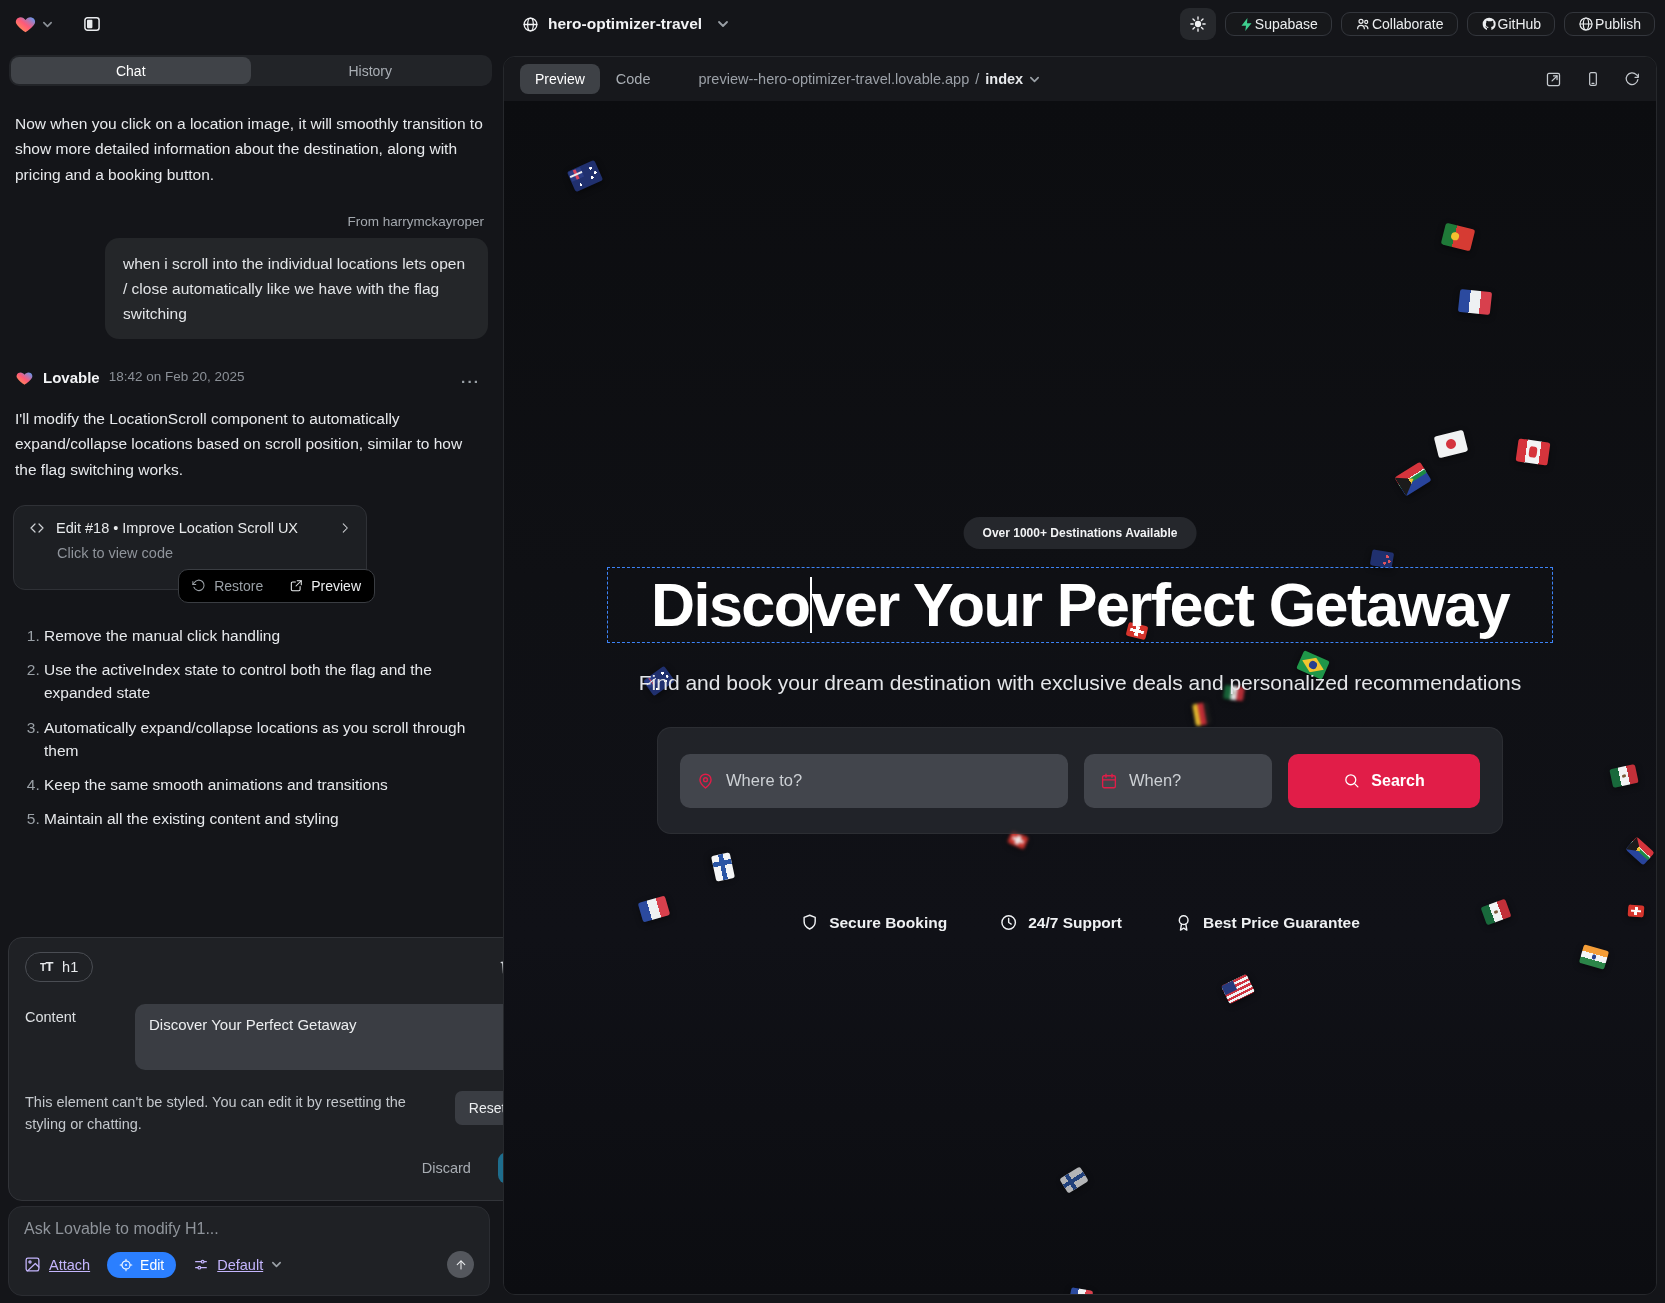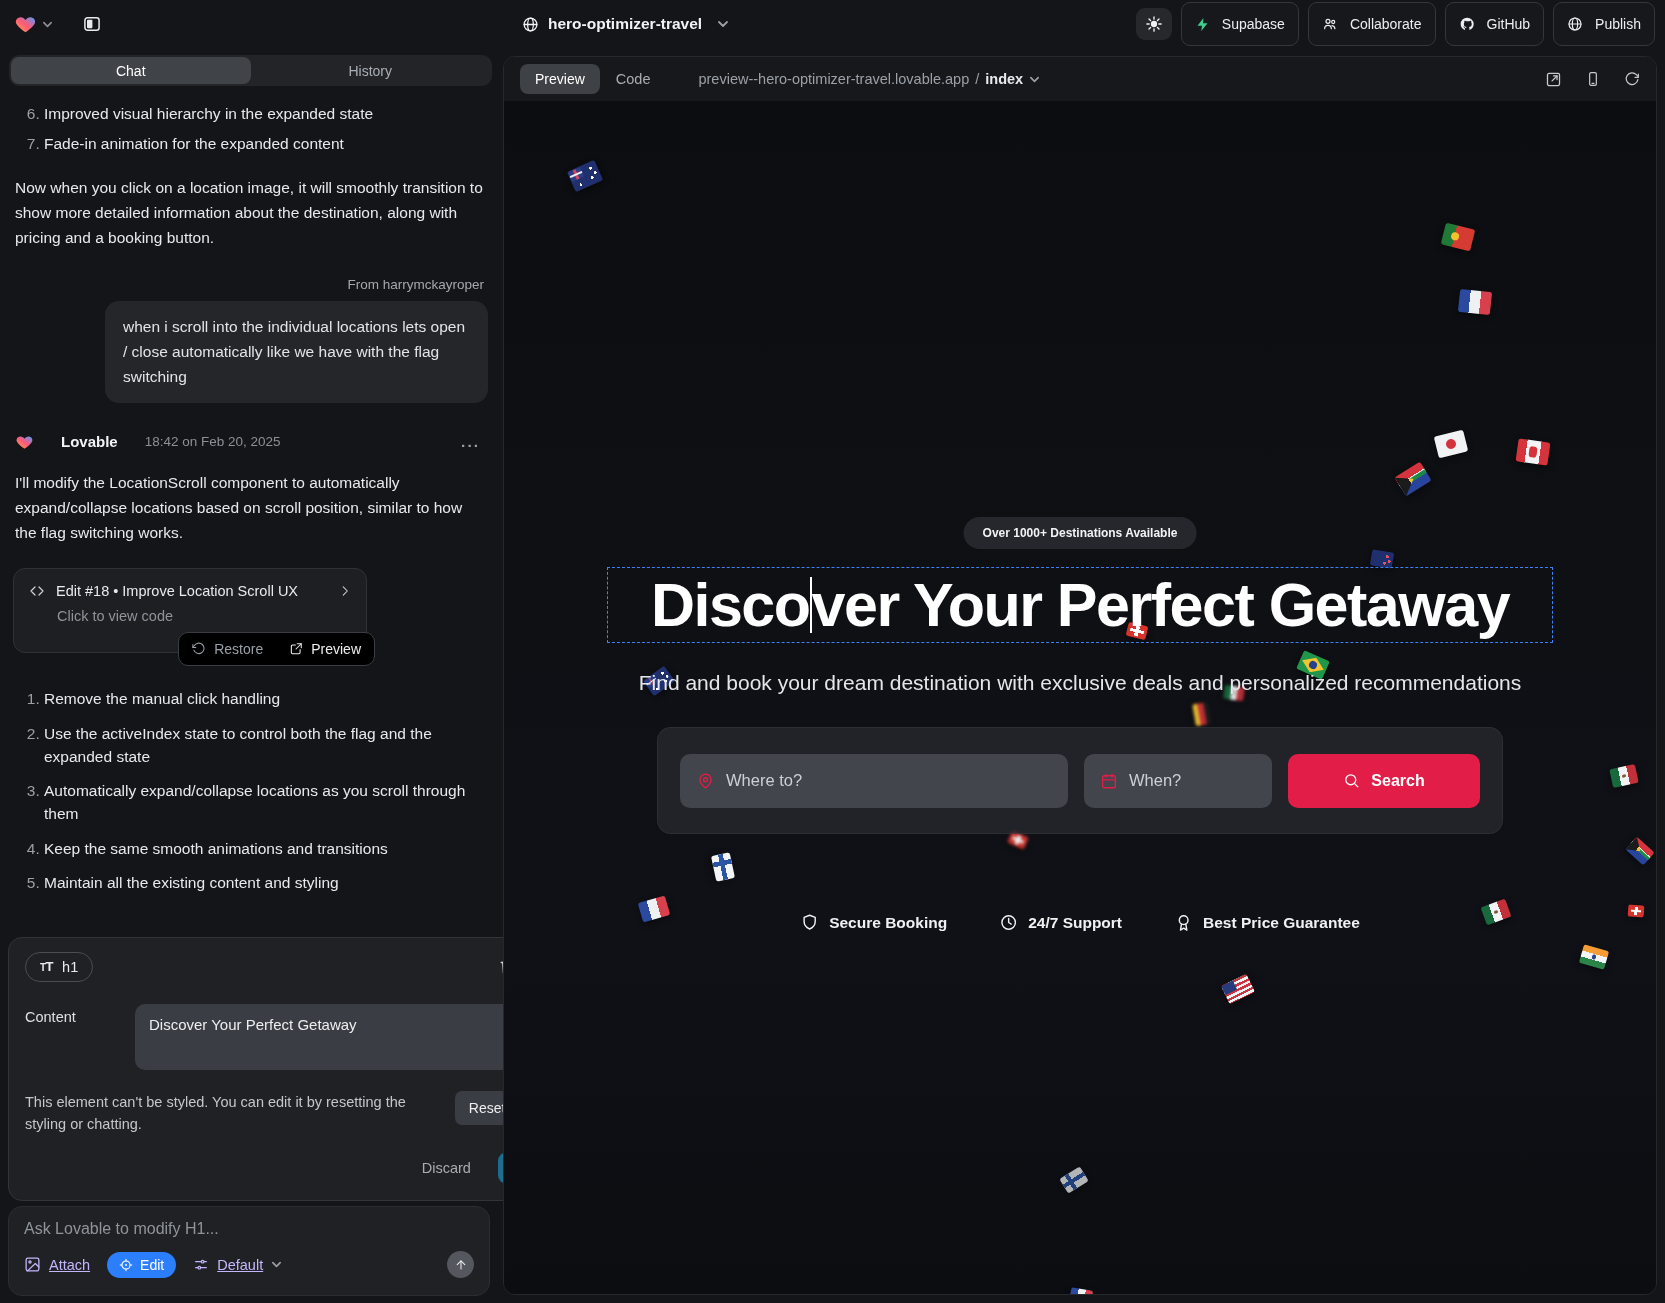--- a/index.html
+++ b/index.html
@@ -15,35 +15,35 @@
 
   
   .topbar { position:absolute; top:0; left:0; right:0; height:48px; display:flex; align-items:center; }
   .brand { display:flex; align-items:center; gap:5px; padding-left:14px; }
   .brand .chev { color:#8b9097; }
   .panel-toggle { margin-left:18px; width:32px; height:30px; border-radius:9px; display:grid; place-items:center; color:#e8eaed; cursor:pointer; }
   .project { position:absolute; left:522px; display:flex; align-items:center; gap:9px; font-size:15.5px; font-weight:700; color:#f2f3f5; }
   .project .chev { color:#9aa0a6; margin-left:6px; }
   .top-right { position:absolute; right:10px; display:flex; align-items:center; gap:9px; }
   .icon-btn { width:36px; height:32px; border-radius:9px; background:#26282c; display:grid; place-items:center; color:#f0f1f3; cursor:pointer; }
-  .pill-btn { height:44px; display:flex; align-items:center; gap:12px; padding:0 13px; border:1px solid #33363c; border-radius:9px; background:#17181b; font-size:14px; color:#eceef0; cursor:pointer; }
+  .pill-btn { height:24px; display:flex; align-items:center; gap:1px; padding:0 13px; border:1px solid #33363c; border-radius:9px; background:#17181b; font-size:14px; color:#eceef0; cursor:pointer; }
 
   
   .chat-panel { position:absolute; top:48px; left:0; width:501px; bottom:0; }
   .tabbar { margin:7px 9px 0; height:31px; background:#222428; border-radius:10px; display:flex; padding:2px; }
   .tab { flex:1; display:grid; place-items:center; font-size:14px; color:#a9aeb4; border-radius:8px; cursor:pointer; }
   .tab.active { background:#404348; color:#ffffff; }
   .messages { padding:6px 13px 0; font-size:15.5px; color:#e7e9ec; }
   ol.toplist { margin:10px 0 0; padding-left:31px; }
   ol.toplist li, ol.steps li { margin:7px 0; line-height:1.5; }
   ol.toplist li::marker, ol.steps li::marker { color:#9aa0a6; }
   .para { margin:19px 2px 0; line-height:1.63; }
   .from-label { text-align:right; margin:27px 4px 9px 0; font-size:13.5px; color:#a3a8ae; }
   .bubble { margin-left:92px; background:#242629; border-radius:14px; padding:13px 18px; line-height:1.62; color:#e2e4e7; }
-  .lovable-row { display:flex; align-items:center; gap:27px; margin:30px 0 0 2px; }
+  .lovable-row { display:flex; align-items:flex-start; gap:9px; margin:30px 0 0 2px; }
   .lovable-name { font-weight:700; font-size:15px; color:#f2f3f5; }
   .lovable-time { font-size:13.5px; color:#8b9097; }
   .dots { margin-left:auto; margin-right:8px; color:#9aa0a6; letter-spacing:2px; font-weight:700; cursor:pointer; }
   .edit-card { position:relative; margin:23px 0 0; width:354px; background:#1d1f23; border:1px solid #2f3136; border-radius:12px; padding:14px 14px 28px 15px; cursor:pointer; }
   .edit-title-row { display:flex; align-items:center; gap:11px; font-size:14.5px; color:#e8eaec; }
   .edit-title-row .chevr { margin-left:auto; color:#cfd2d6; }
   .edit-sub { margin:9px 0 0 28px; font-size:14.5px; color:#8f949b; }
   .restore-pill { position:absolute; right:-9px; bottom:-14px; display:flex; background:#000000; border:1px solid #3a3d42; border-radius:10px; overflow:hidden; }
   .restore-pill .seg { display:flex; align-items:center; gap:8px; padding:8px 13px; font-size:14px; cursor:pointer; }
   .seg.restore { color:#9aa0a6; }
@@ -238,24 +238,20 @@
     </div>
   </div>
 
   <div class="chat-panel">
     <div class="tabbar">
       <div class="tab active">Chat</div>
       <div class="tab">History</div>
     </div>
 
     <div class="messages">
-      <ol class="toplist" start="6">
-        <li>Improved visual hierarchy in the expanded state</li>
-        <li>Fade-in animation for the expanded content</li>
-      </ol>
 
       <p class="para">Now when you click on a location image, it will smoothly transition to show more detailed information about the destination, along with pricing and a booking button.</p>
 
       <div class="from-label">From harrymckayroper</div>
       <div class="bubble">when i scroll into the individual locations lets open / close automatically like we have with the flag switching</div>
 
       <div class="lovable-row">
         <span>
           <svg width="19" height="18" viewBox="0 0 24 24">
               <path fill="url(#heartg)" d="M12 21s-7.6-4.9-10-9.3C.4 8.6 2.6 4.5 6.6 4.5c2.3 0 4.2 1.3 5.4 3 1.2-1.7 3.1-3 5.4-3 4 0 6.2 4.1 4.6 7.2C19.6 16.1 12 21 12 21z"></path>

